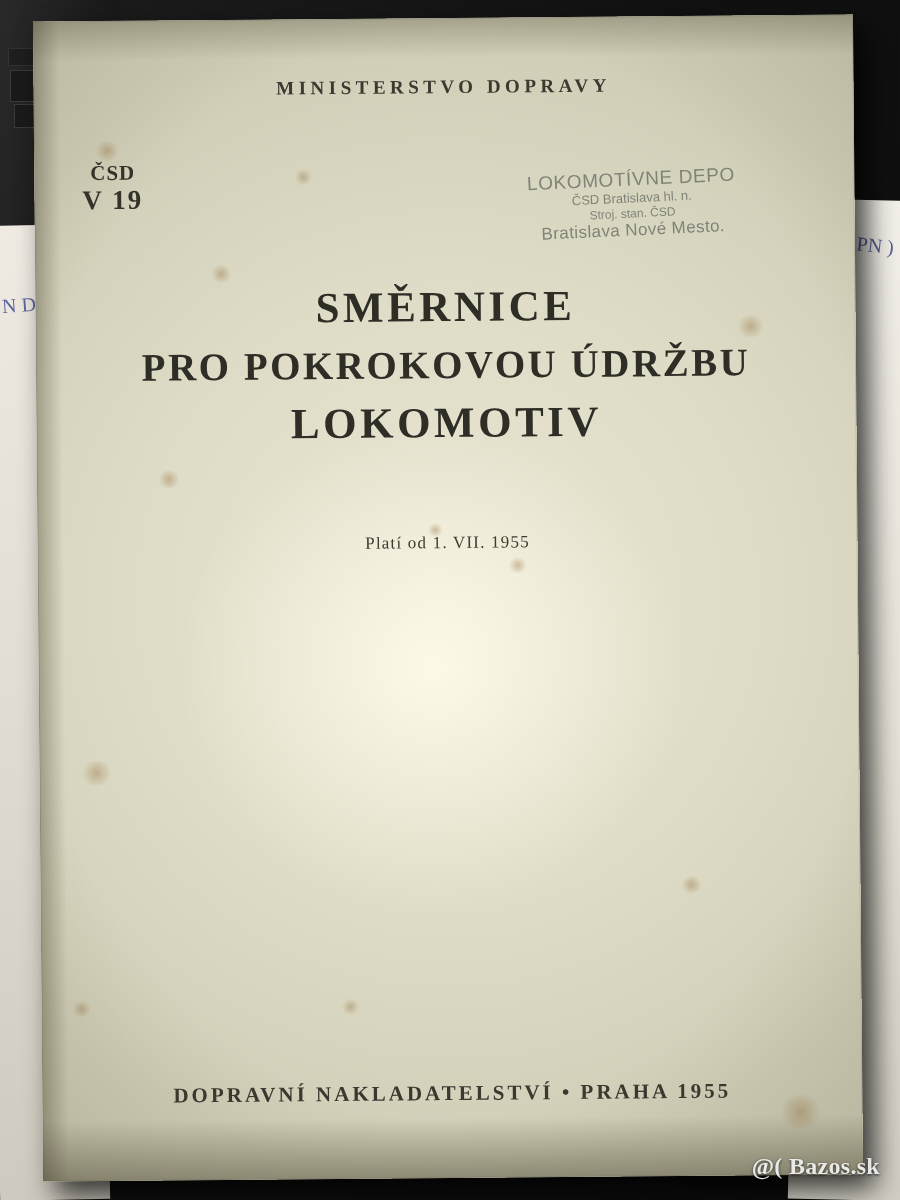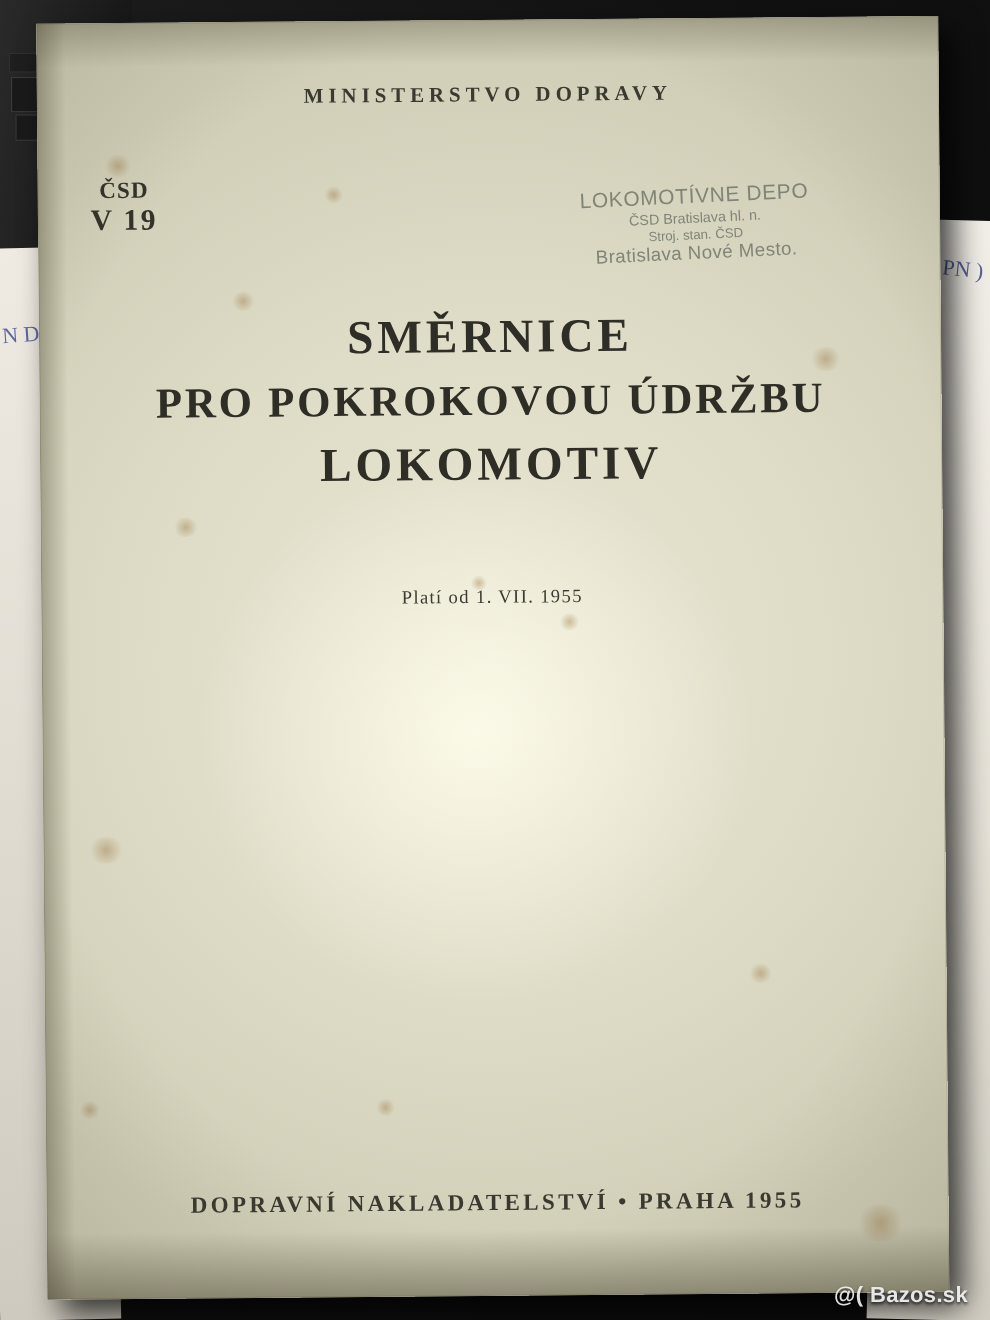--- a/index.html
+++ b/index.html
@@ -190,24 +190,24 @@
     color: #3a3930;
     font-size: 21px;
     letter-spacing: 3px;
     font-weight: bold;
   }
 
   
   .watermark {
     position: absolute;
     right: 20px;
-    bottom: 10px;
+    bottom: 20px;
     color: #f2f2f2;
-    font-family: Liberation Sans, sans-serif;
-    font-size: 20px;
+    font-family: Liberation Serif, serif;
+    font-size: 24px;
     font-weight: bold;
     opacity: .92;
     text-shadow: 0 1px 3px rgba(0,0,0,.8);
     letter-spacing: .3px;
   }
 </style>
 </head>
 <body>
 
 <div class="photo">

